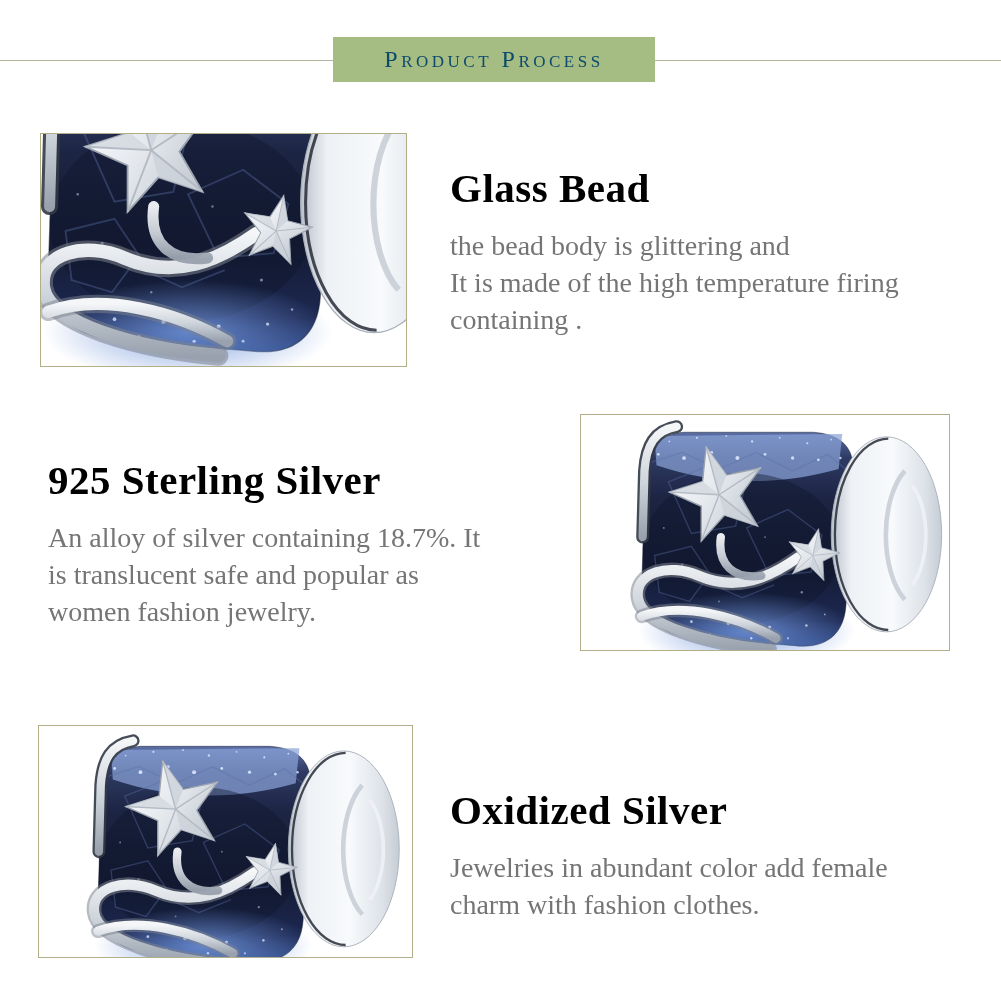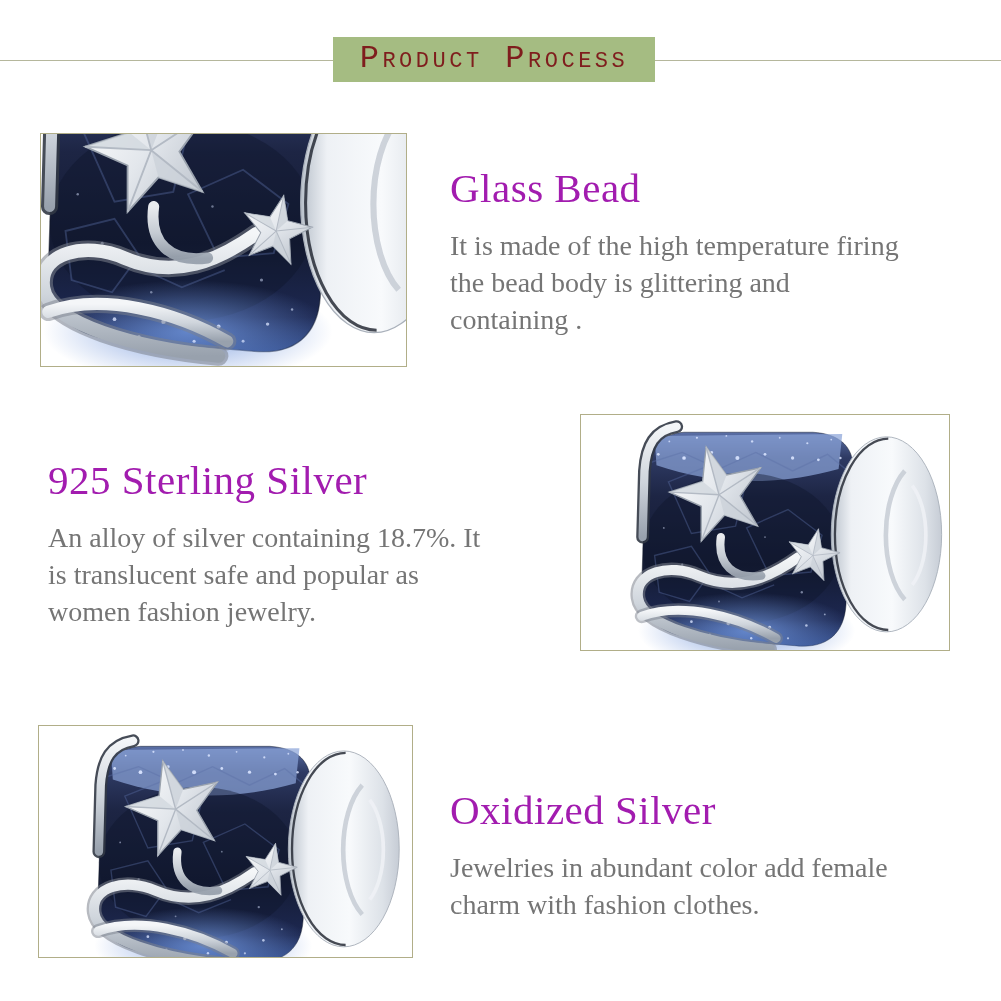--- a/index.html
+++ b/index.html
@@ -11,37 +11,37 @@
   
   .rule {
     position:absolute; left:0; top:60px; width:1001px; height:1px;
     background:#b5b79c;
   }
   .banner {
     position:absolute; left:333px; top:37px; width:322px; height:45px;
     background:#a5bc82; display:flex; align-items:center; justify-content:center;
   }
   .banner-title {
-    color:#7f1d1d; font-family:Liberation Mono, monospace;
-    font-variant:small-caps; font-size:32px; letter-spacing:3.5px;
+    color:#0c4a6e; font-family:Liberation Serif, serif;
+    font-variant:small-caps; font-size:24px; letter-spacing:3.5px;
     line-height:1; padding-bottom:2px; white-space:nowrap;
   }
   
   .photo {
     position:absolute; border:1px solid #b1ae88; background:#ffffff;
     box-sizing:border-box;
   }
   .photo svg { display:block; width:100%; height:100%; }
   #photo-1 { left:40px;  top:133px; width:367px; height:234px; }
   #photo-2 { left:580px; top:414px; width:370px; height:237px; }
   #photo-3 { left:38px;  top:725px; width:375px; height:233px; }
   
   .tblock { position:absolute; }
   .tblock h2 {
-    margin:0; font-weight:400; font-size:41px; color:#a21caf;
+    margin:0; font-weight:700; font-size:41px; color:#000000;
     font-family:"Liberation Serif", serif; letter-spacing:0.5px;
   }
   .tblock .body {
     margin-top:15px; font-size:28px; line-height:37px; color:#757575;
   }
   .tblock .line { white-space:nowrap; }
   #text-1 { left:450px; top:164px; width:530px; }
   #text-2 { left:40px;  top:456px; width:520px;margin-left:8px; }
   #text-3 { left:450px; top:786px; width:535px; }
   .defs-holder { position:absolute; width:0; height:0; overflow:hidden; }
@@ -159,22 +159,22 @@
   </div>
 
   <div class="photo" id="photo-1">
     <svg viewBox="60 72 298 187" preserveAspectRatio="xMidYMid meet">
       <use href="#bead-art"></use>
     </svg>
   </div>
   <div class="tblock" id="text-1">
     <h2>Glass Bead</h2>
     <div class="body">
+      <div class="line">the bead body is glittering and</div>
       <div class="line">It is made of the high temperature firing</div>
-      <div class="line">the bead body is glittering and</div>
       <div class="line">containing .</div>
     </div>
   </div>
 
   <div class="tblock" id="text-2">
     <h2>925 Sterling Silver</h2>
     <div class="body">
       <div class="line">An alloy of silver containing 18.7%. It</div>
       <div class="line">is translucent safe and popular as</div>
       <div class="line">women fashion jewelry.</div>

